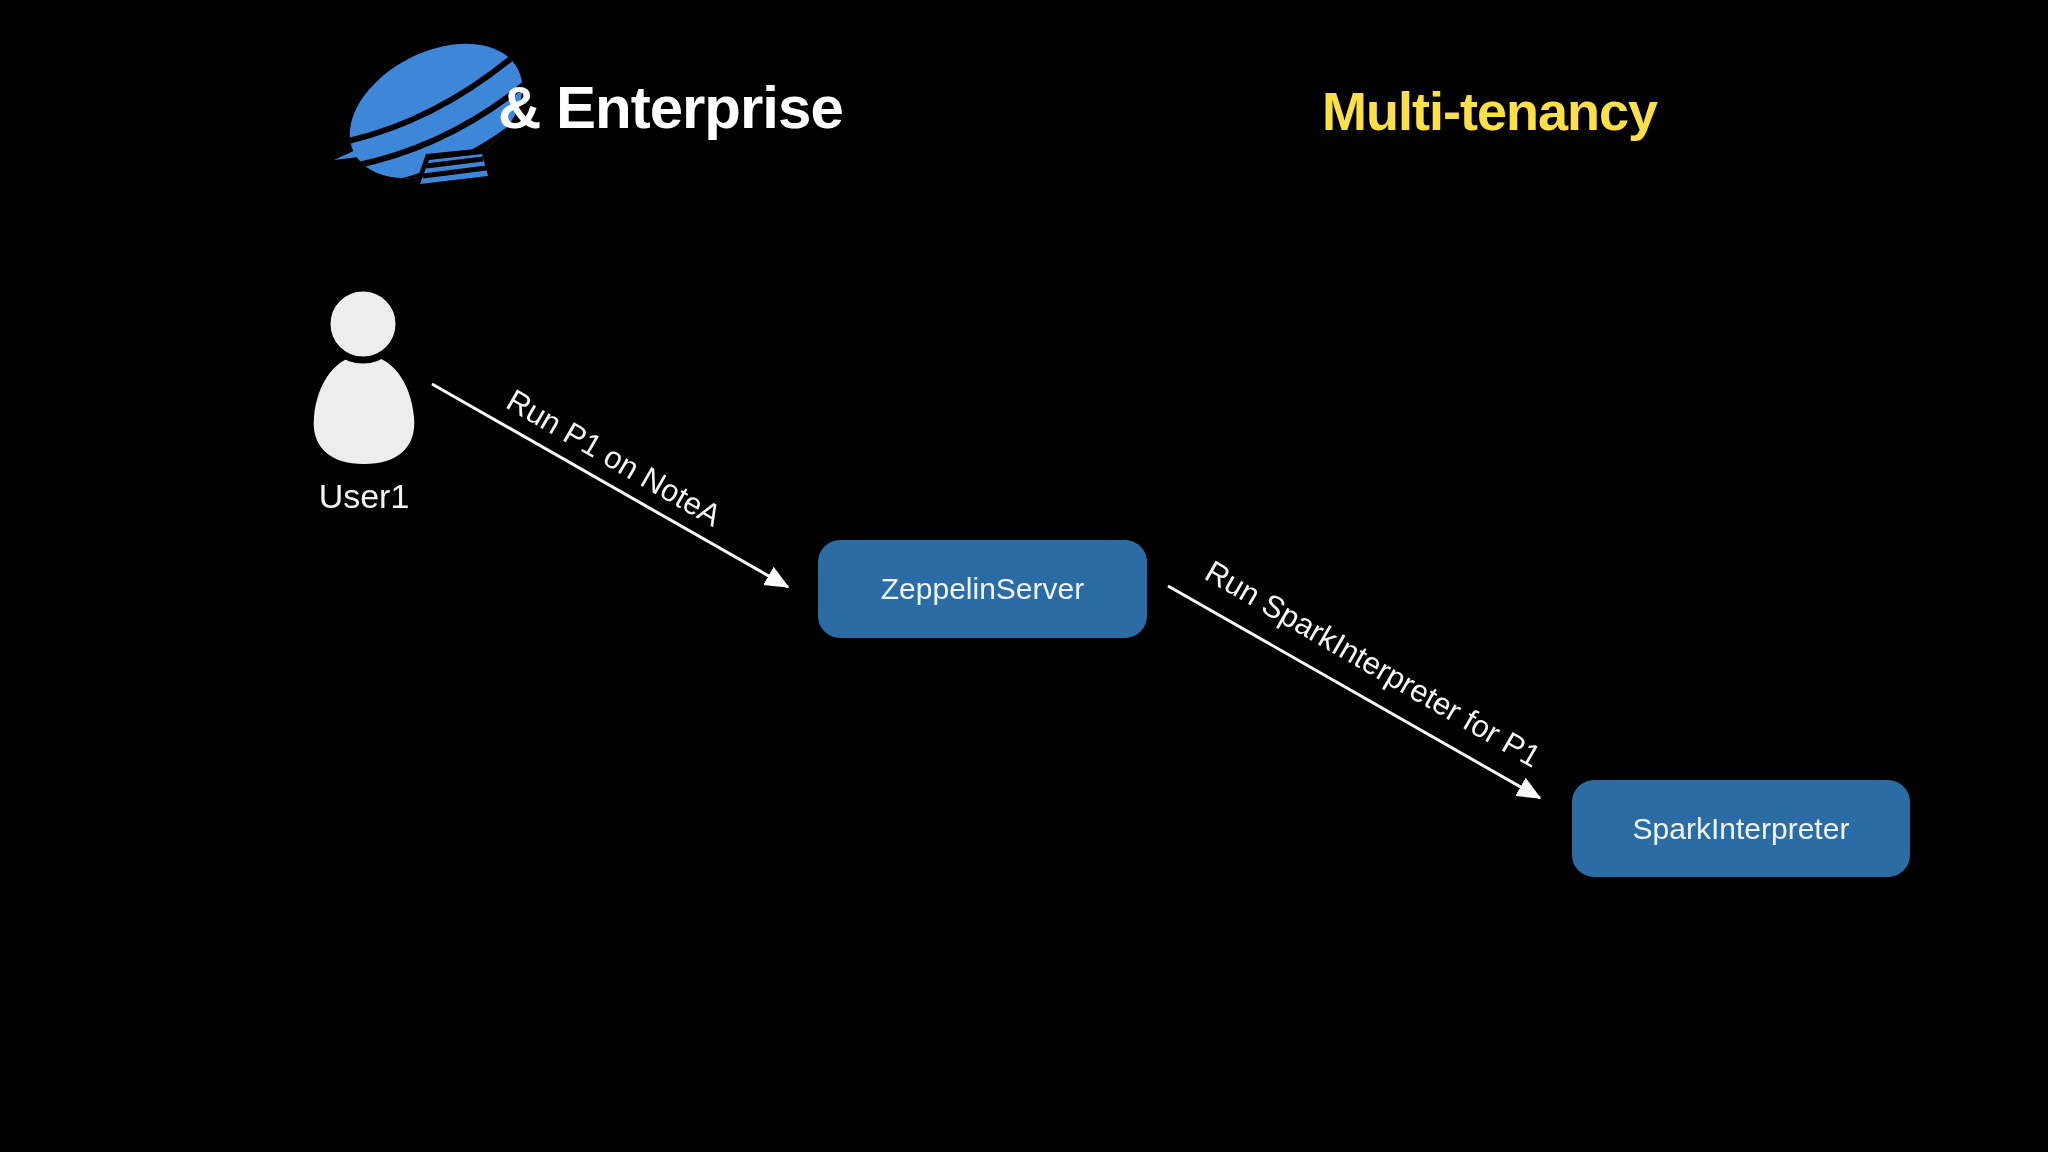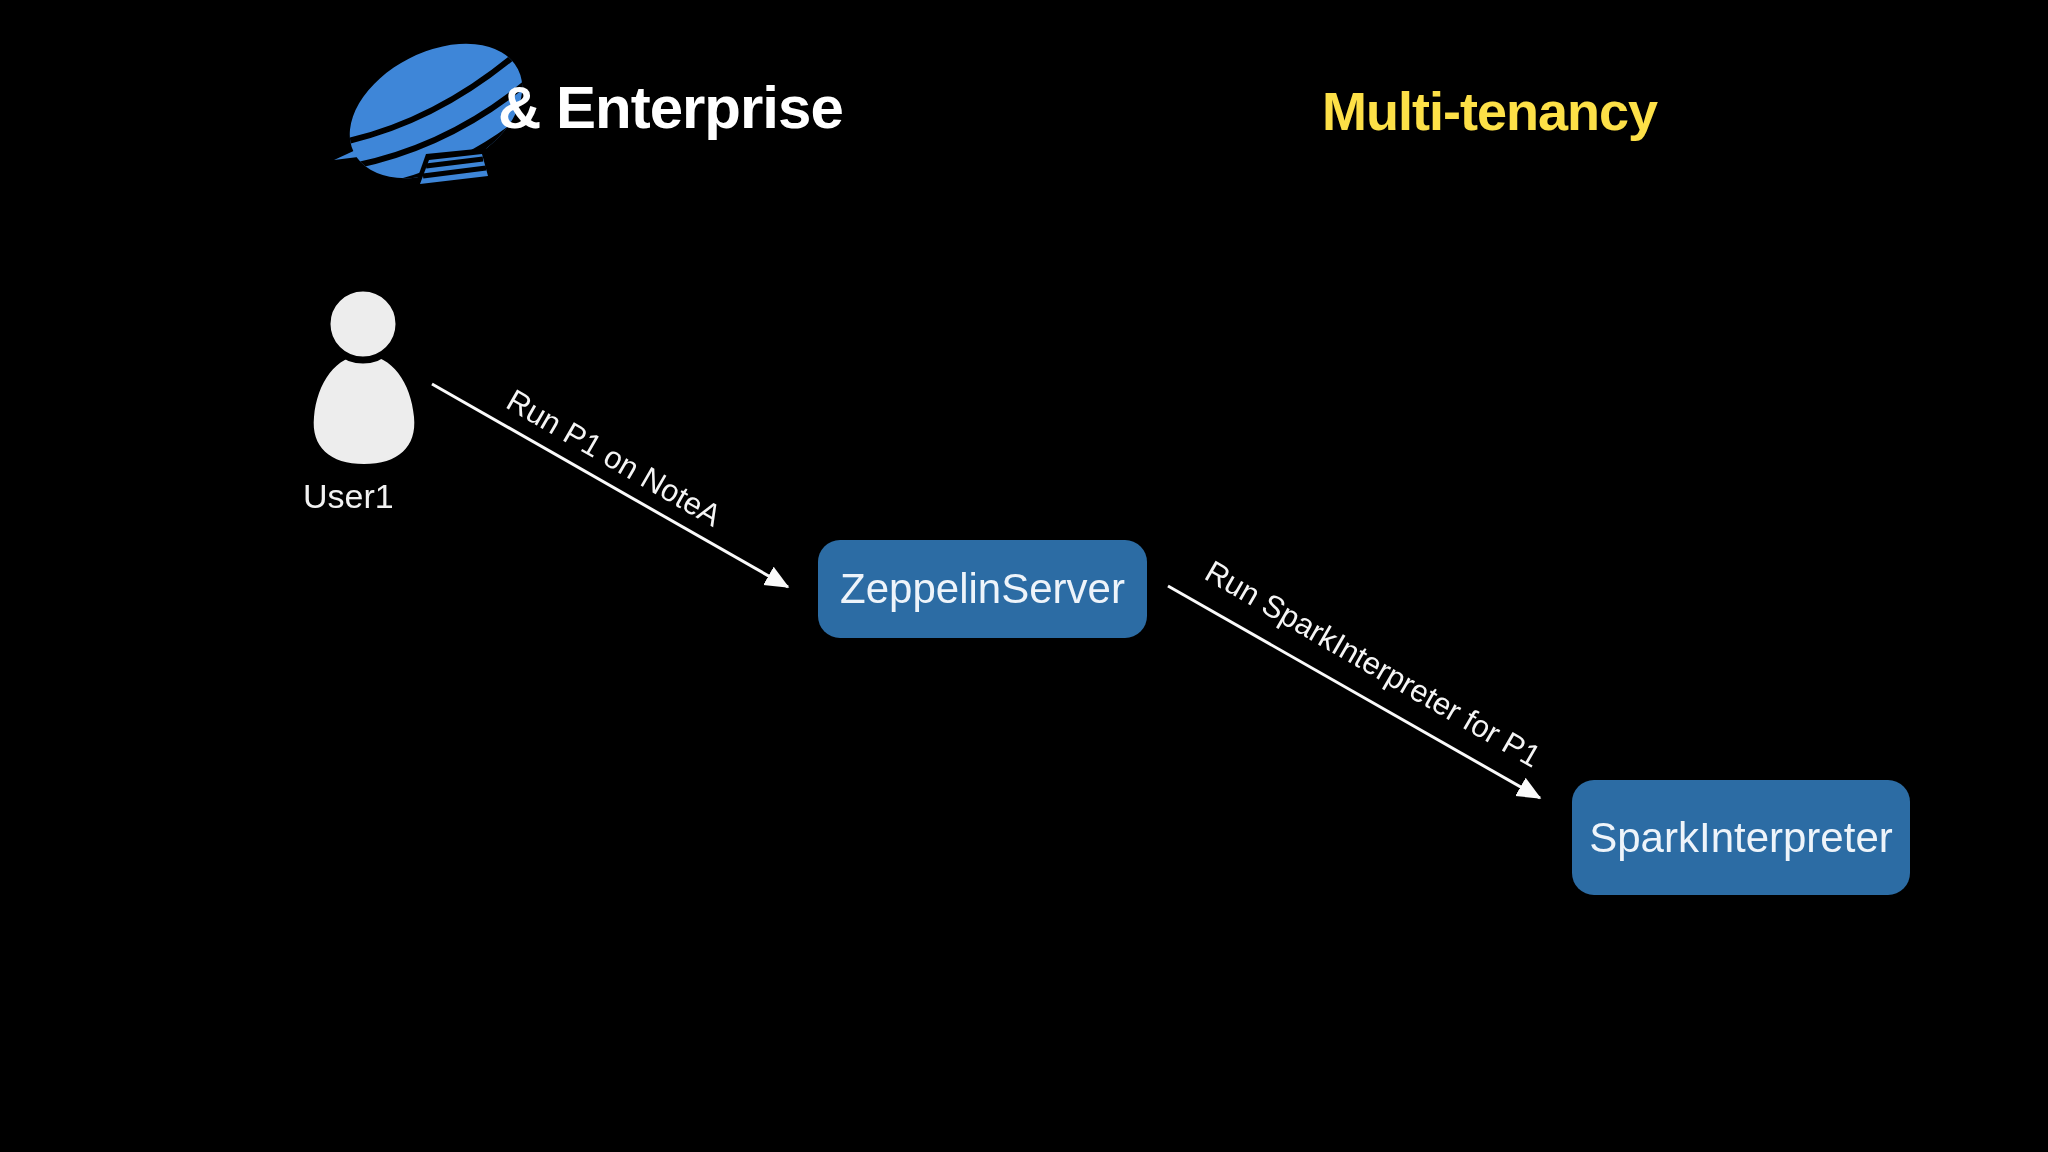--- a/index.html
+++ b/index.html
@@ -20,37 +20,37 @@
     font-size: 60px; font-weight: 700; color: #ffffff;
     letter-spacing: -1px; line-height: 1;
   }
   .slide-title {
     left: 1322px; top: 84px;
     font-size: 54px; font-weight: 700; color: #fde047;
     letter-spacing: -1px; line-height: 1;
   }
 
   
-  .actor { left: 303px; top: 283px; width: 122px; }
+  .actor { left: 303px; top: 283px; width: 122px; text-align: center; }
   .actor-label {
     margin-top: 6px;
     font-size: 34px; color: #f2f2f2; line-height: 1;
   }
 
   
   .node {
     display: flex; align-items: center; justify-content: center;
     background: #2c6ca4;
     border-radius: 22px;
     color: #eef4fa;
-    font-size: 42px; font-weight: 400;
+    font-size: 30px; font-weight: 400;
     white-space: nowrap;
   }
   .node-zeppelin { left: 818px; top: 540px; width: 329px; height: 98px; }
-  .node-spark   { left: 1572px; top: 780px; width: 338px; height: 115px; }
+  .node-spark   { left: 1572px; top: 780px; width: 338px; height: 97px; }
 
   
   .edge-label {
     color: #f5f5f5;
     font-size: 31px;
     white-space: nowrap;
     line-height: 1;
   }
   .edge-label-1 {
     left: 614px; top: 458px;

